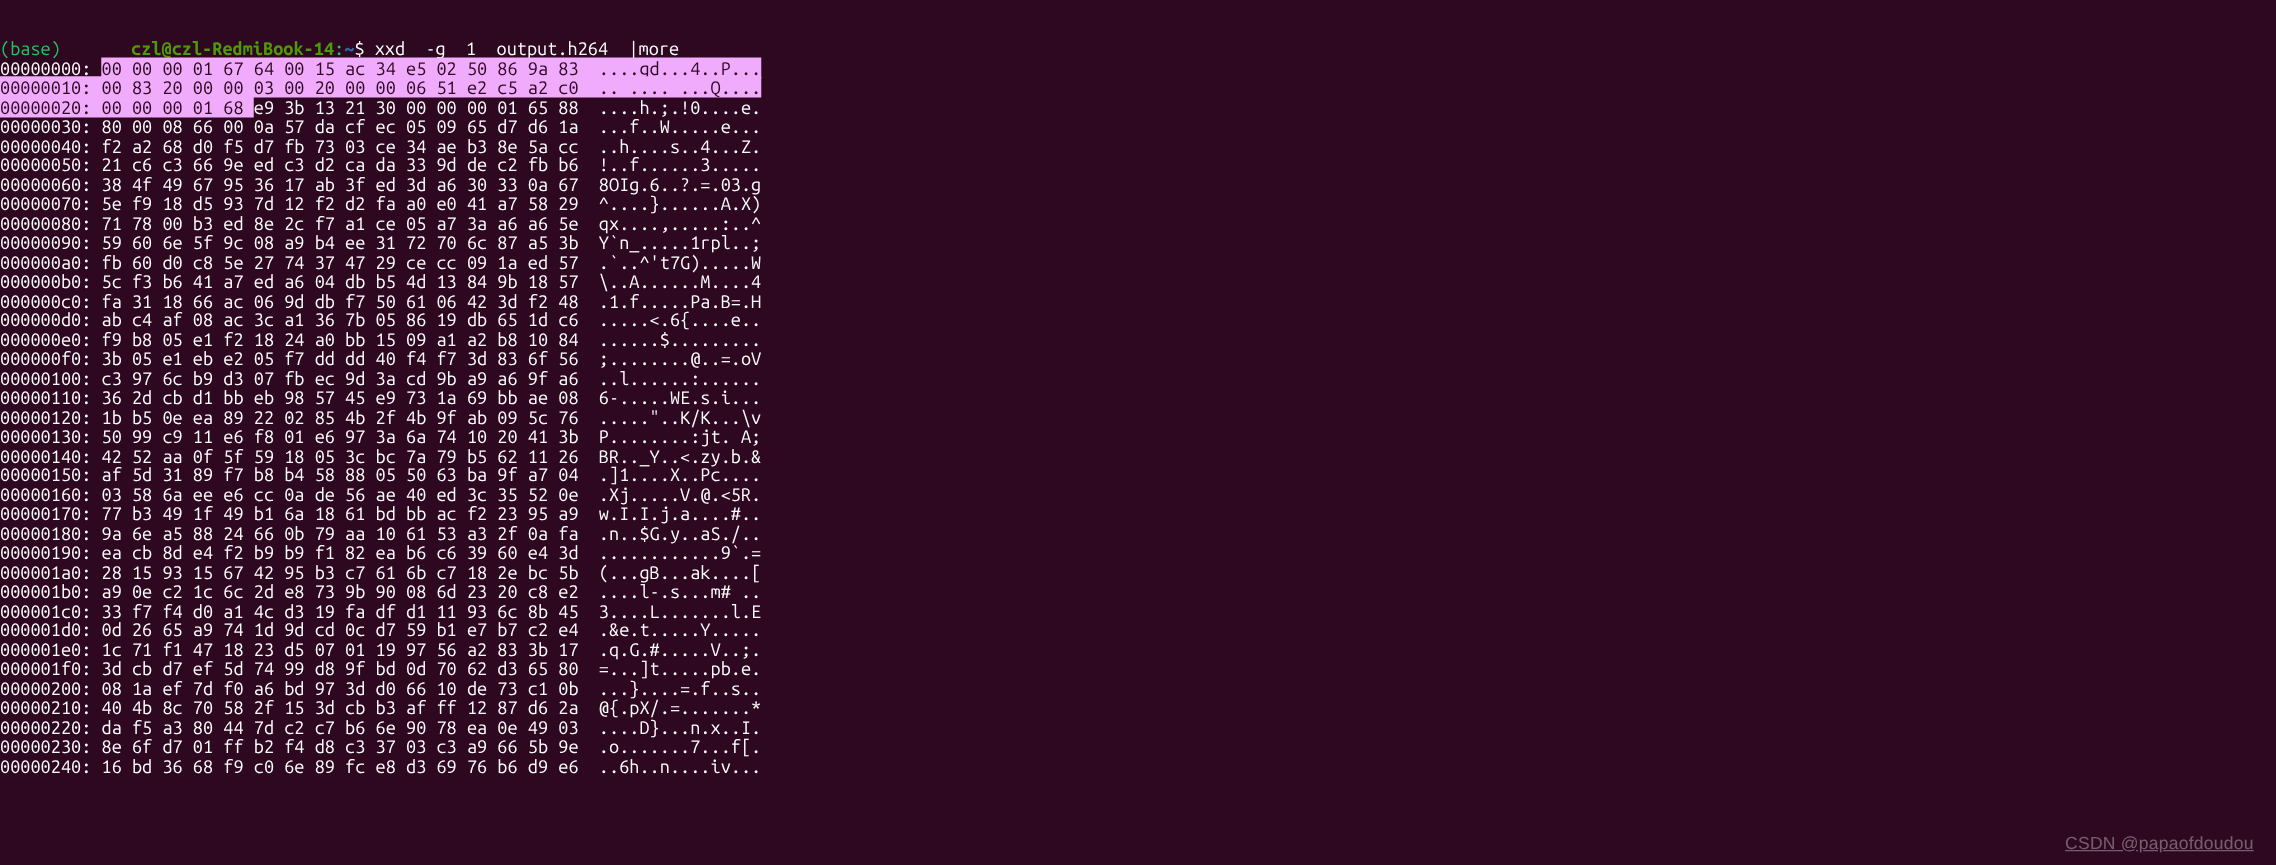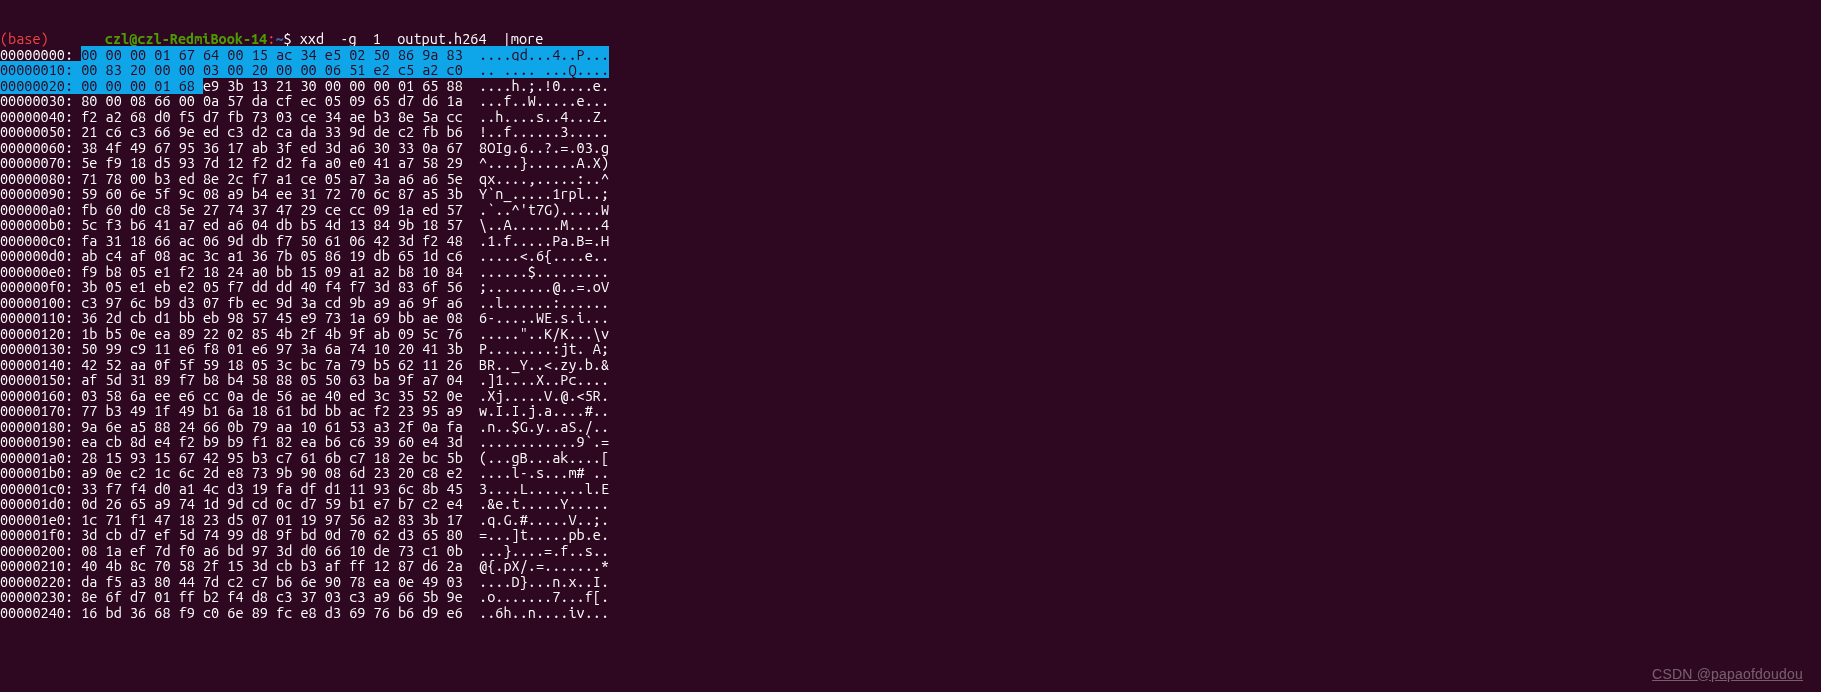--- a/index.html
+++ b/index.html
@@ -14,26 +14,26 @@
     height: 692px;
     overflow: hidden;
     white-space: pre;
   }
   .term {
     padding: 0;
   }
   .prompt-line {
     color: #ffffff;
   }
-  .env { color: #ef4444; }
+  .env { color: #22c55e; }
   .user { color: #4e9a06; font-weight: bold; margin-left: 48px; }
   .path { color: #3465a4; font-weight: bold; }
   .cmd { color: #ffffff; }
   .hex-line { color: #ffffff; }
-  .sel { background: #0ea5e9; color: #2e0720; }
+  .sel { background: #f0abfc; color: #2e0720; }
   .watermark {
     position: fixed;
     right: 18px;
     bottom: 10px;
     color: rgba(255,255,255,0.35);
     font-family: Arial, sans-serif;
     font-size: 14px;
     letter-spacing: 0.2px;
     text-decoration: underline;
   }

